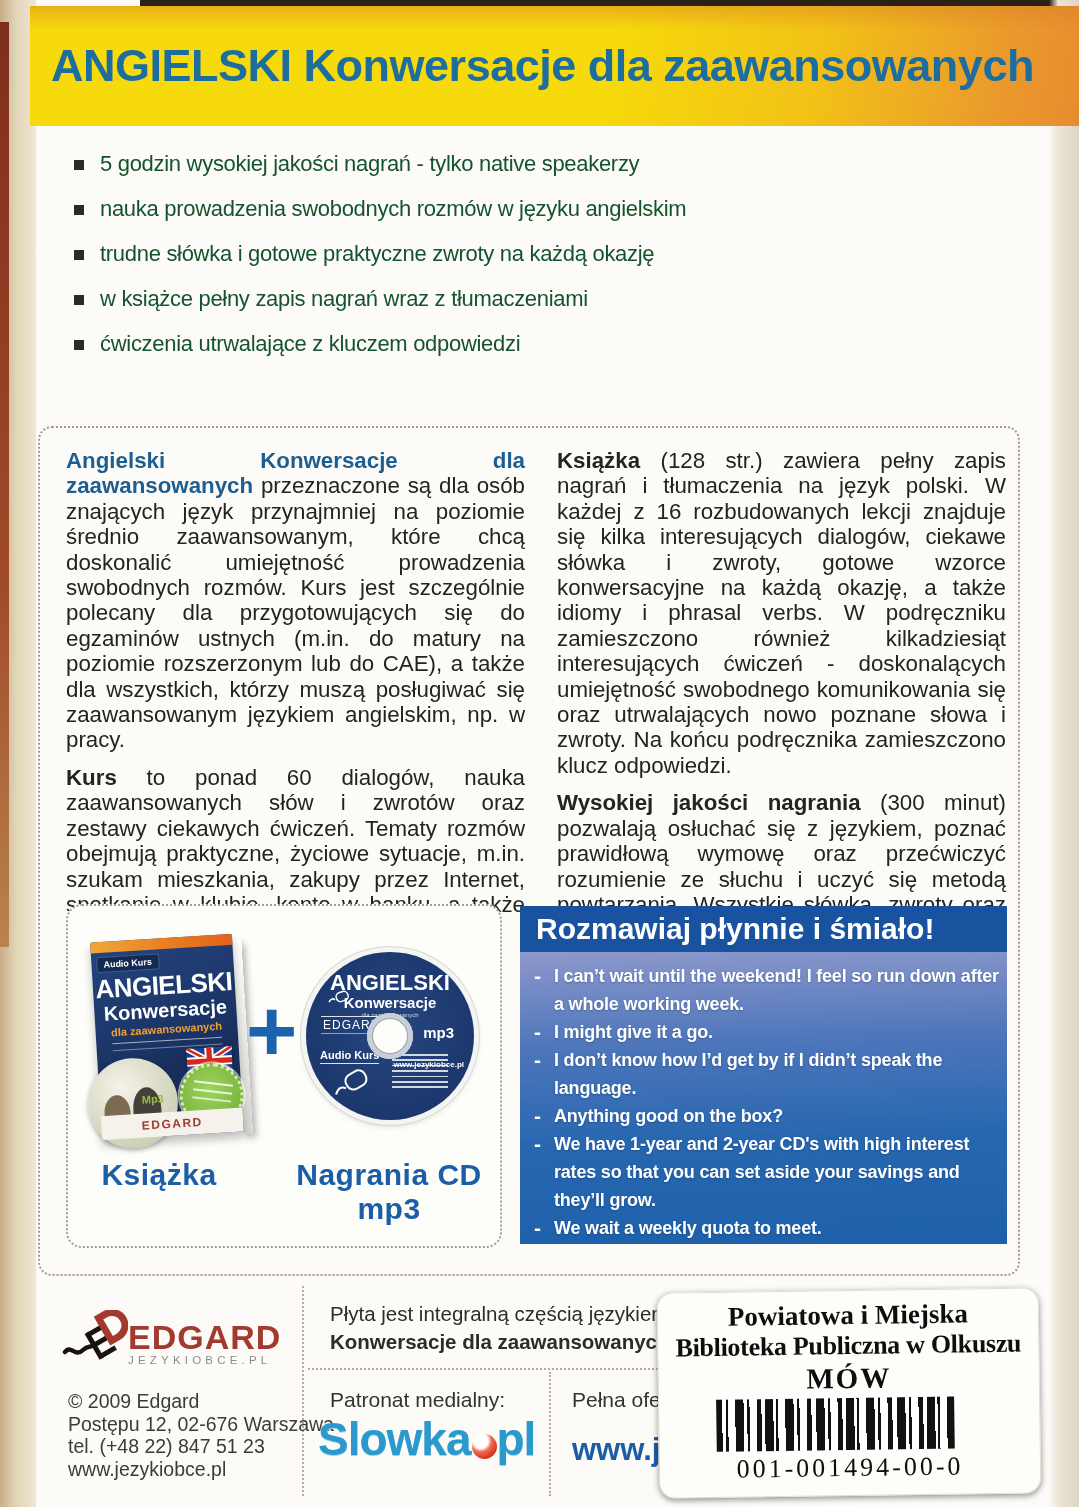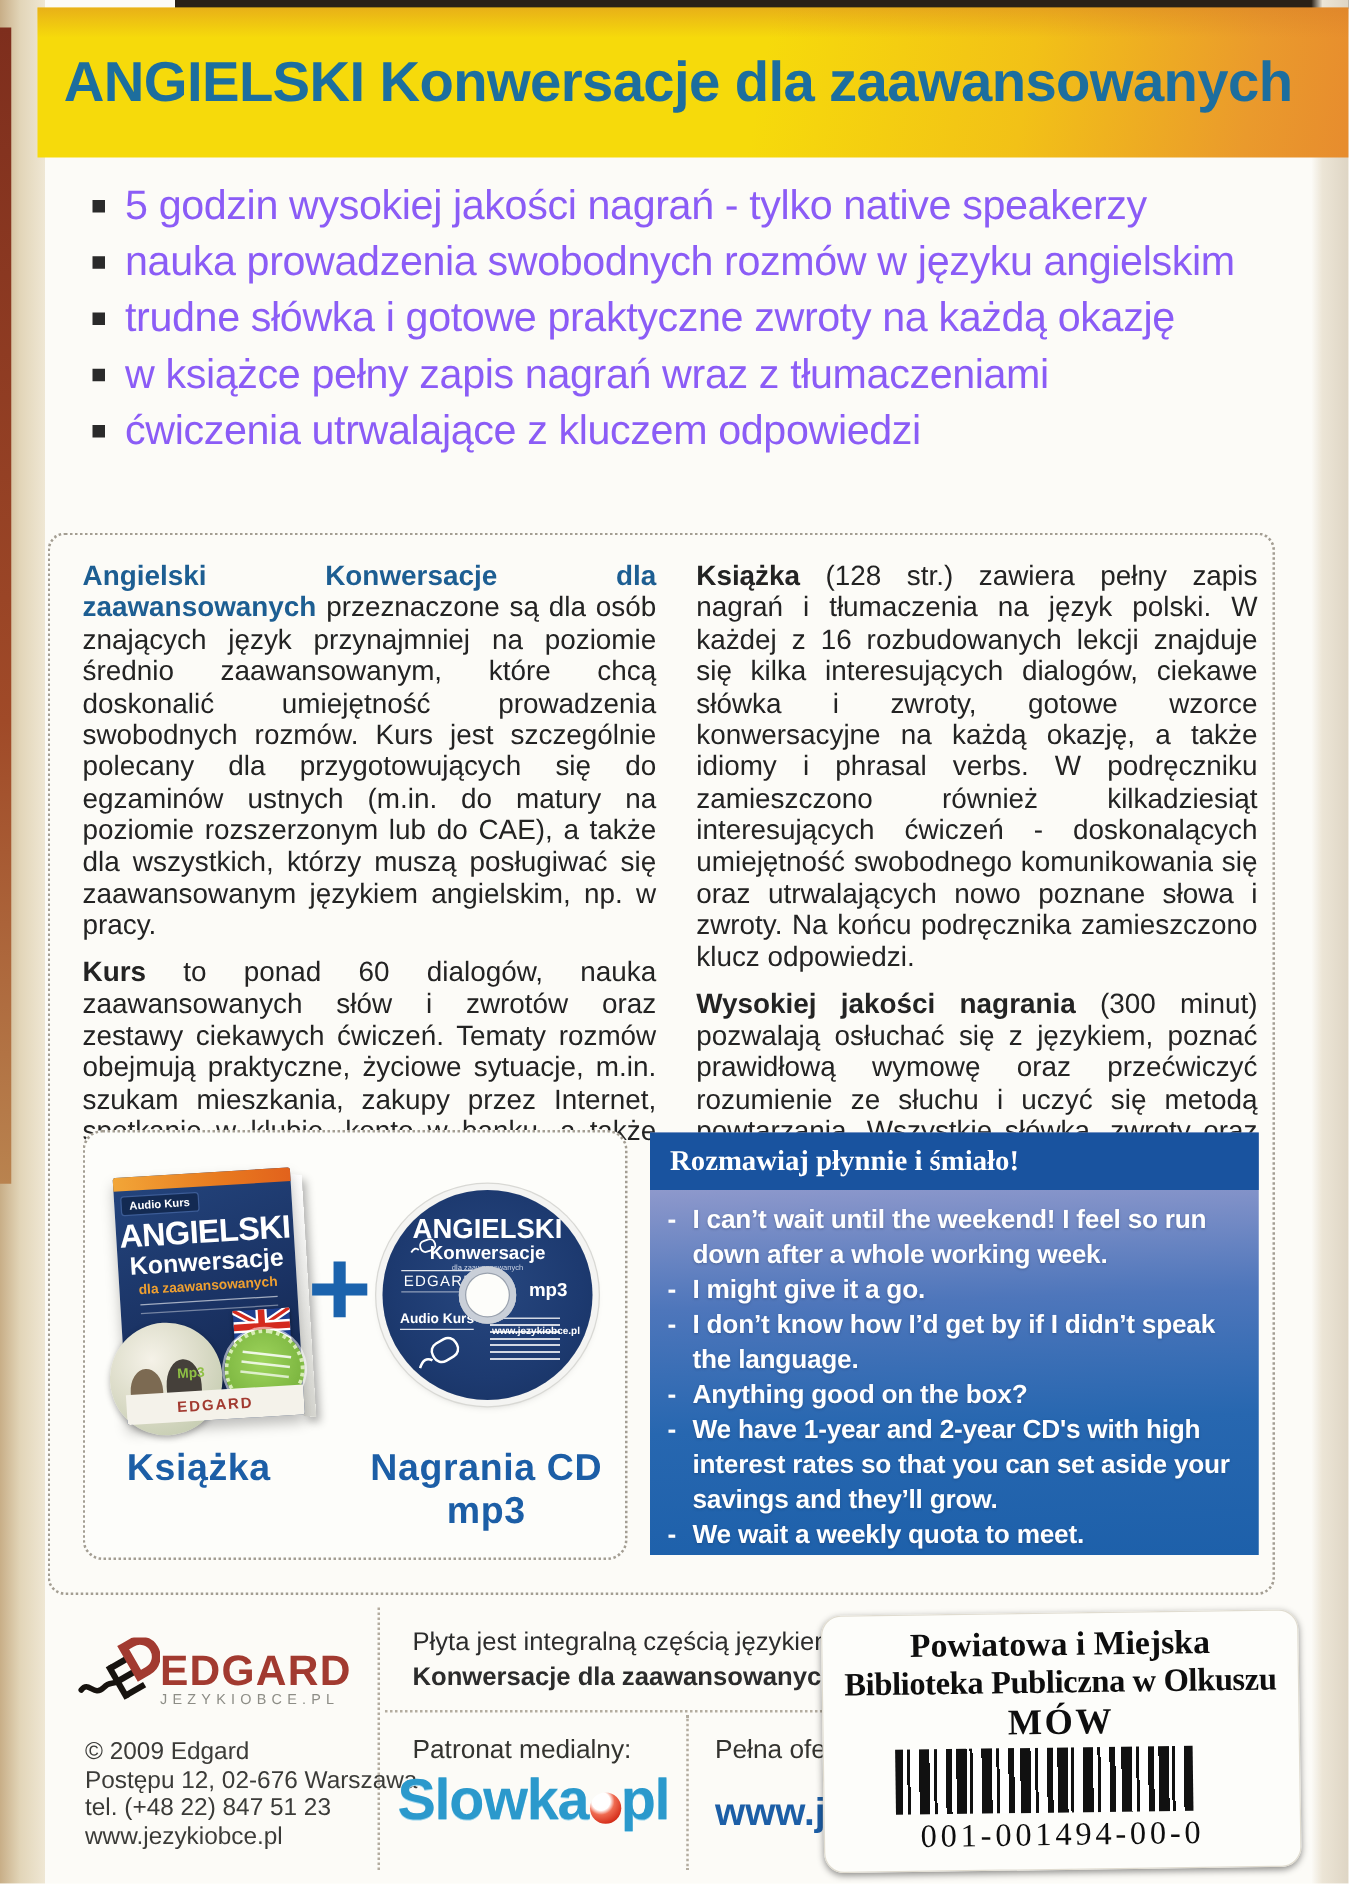--- a/index.html
+++ b/index.html
@@ -20,21 +20,21 @@
           background:linear-gradient(100deg,#f6da0b 0%,#f6da0b 55%,#f2c117 75%,#ea9a2c 92%,#e78c2e 100%);}
   .banner::before{content:"";position:absolute;left:0;right:0;top:0;height:24px;
           background:linear-gradient(180deg,rgba(215,125,40,.45),rgba(215,125,40,0));}
   .banner h1{margin:0;position:absolute;left:0;right:24px;top:50%;transform:translateY(-50%);
           text-align:center;font-size:45px;font-weight:bold;color:#1d6e9e;letter-spacing:-0.5px;}
 
   
   .bullets{position:absolute;left:74px;top:147px;width:950px;}
   .bullet{display:flex;align-items:flex-start;margin-bottom:11px;}
   .sq{flex:0 0 auto;width:10px;height:10px;background:#2a2a2a;margin:13px 16px 0 0;}
-  .btxt{font-size:33px;color:#8b5cf6;letter-spacing:-0.3px;line-height:34px;}
+  .btxt{font-size:22px;color:#14532d;letter-spacing:-0.3px;line-height:34px;}
 
   
   .main-box{position:absolute;left:38px;top:426px;width:978px;height:846px;
             border:2px dotted #a39d92;border-radius:14px;}
   .col{position:absolute;top:448px;font-size:22.3px;line-height:25.4px;color:#232323;text-align:justify;}
   .col1{left:66px;width:459px;}
   .col2{left:557px;width:449px;}
   .col p{margin:0 0 12px 0;}
   .lead{font-weight:bold;}
   .lead-blue{color:#1d5e92;}
@@ -100,25 +100,25 @@
 
   .lbl{position:absolute;top:252px;font-size:30px;font-weight:bold;color:#1c5ea6;text-align:center;letter-spacing:0.5px;}
   .lbl-book{left:6px;width:170px;}
   .lbl-cd{left:198px;width:246px;}
 
   
   .blue-box{position:absolute;left:520px;top:906px;width:487px;height:338px;
       background:linear-gradient(178deg,#b0b1d3 0%,#8b97cb 14%,#4e76bb 40%,#2767b0 68%,#1d60aa 100%);}
   .blue-header{position:absolute;left:0;top:0;right:0;height:46px;background:#19539f;
       display:flex;align-items:center;padding-left:16px;box-sizing:border-box;}
-  .blue-header h2{margin:0;font-size:23px;color:#fff;font-weight:bold;font-family:Liberation Serif, serif;}
+  .blue-header h2{margin:0;font-size:30px;color:#fff;font-weight:bold;}
   .dlist{position:absolute;left:14px;right:8px;top:56px;}
   .dline{display:flex;}
   .dash{flex:0 0 20px;color:#fff;font-weight:bold;font-size:21px;line-height:28px;}
-  .dtxt{color:#fff;font-weight:bold;font-size:21px;line-height:28px;letter-spacing:-0.2px;
+  .dtxt{color:#fff;font-weight:bold;font-size:18px;line-height:28px;letter-spacing:-0.2px;
       text-shadow:0 1px 2px rgba(20,40,80,.35);}
 
   
   .f-vline1{position:absolute;left:302px;top:1286px;height:210px;border-left:2px dotted #b3ac9f;}
   .f-vline2{position:absolute;left:549px;top:1372px;height:124px;border-left:2px dotted #b3ac9f;}
   .f-hline{position:absolute;left:308px;top:1368px;width:382px;border-top:2px dotted #b3ac9f;}
 
   .edgard{position:absolute;left:62px;top:1310px;width:240px;}
   .edgard-row{display:flex;align-items:flex-end;}
   .wordmark .brand{font-size:34px;font-weight:bold;color:#a23a30;letter-spacing:1px;line-height:32px;}

